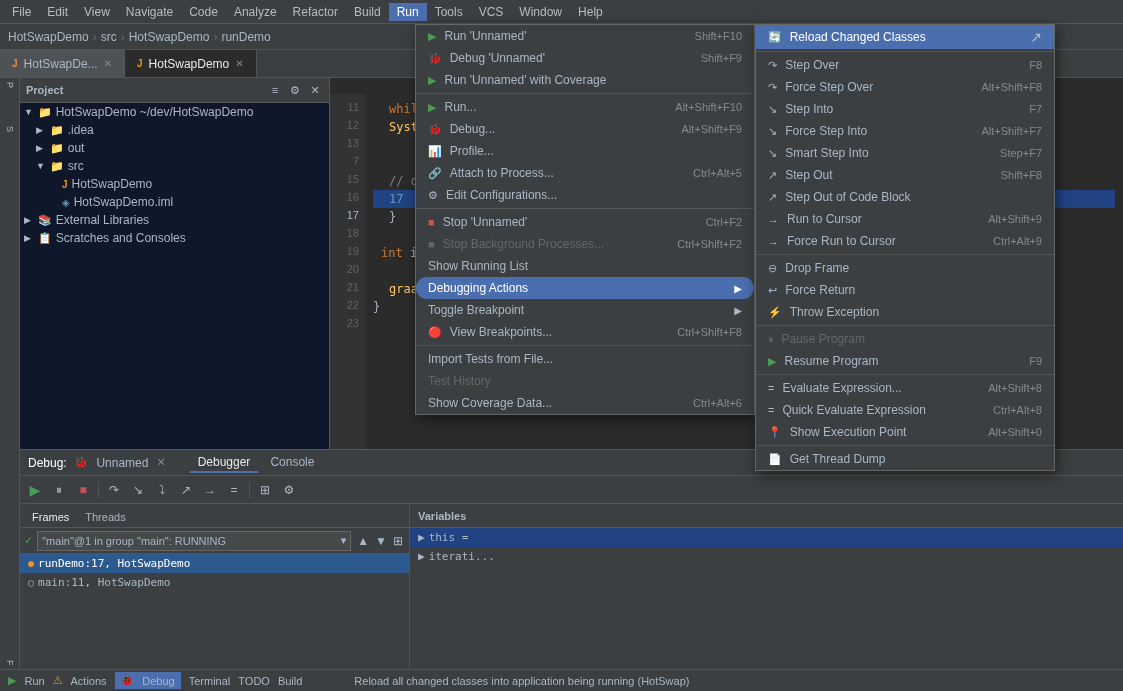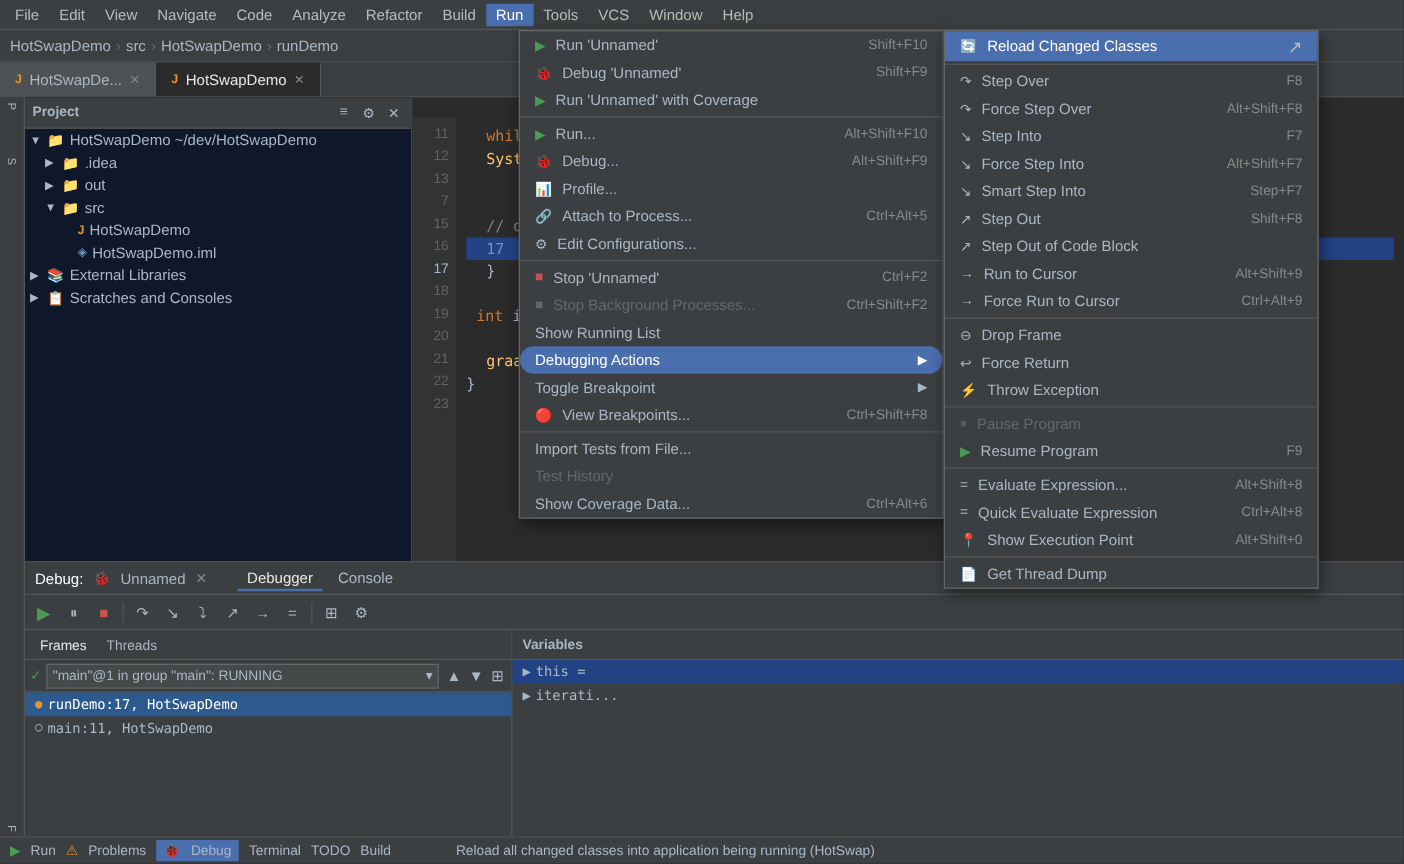--- a/index.html
+++ b/index.html
@@ -502,21 +502,21 @@
   </div>
 </div>
 
 <div class="status-bar" style="position:absolute; bottom:0; left:0; right:0;">
   <div style="display:flex; gap:8px; align-items:center;">
     <span style="color:#499c54; font-size:11px;">▶</span>
     <span>Run</span>
   </div>
   <div style="display:flex; gap:8px; align-items:center;">
     <span style="color:#e8932b; font-size:11px;">⚠</span>
-    <span>Problems</span>
+    <span>Actions</span>
   </div>
   <div style="display:flex; gap:8px; align-items:center; background:#4b6eaf; padding:2px 6px;">
     <span style="color:#e8932b; font-size:11px;">🐞</span>
     <span>Debug</span>
   </div>
   <div style="display:flex; gap:8px; align-items:center;">
     <span>Terminal</span>
   </div>
   <div style="display:flex; gap:8px; ">
     <span>TODO</span>

